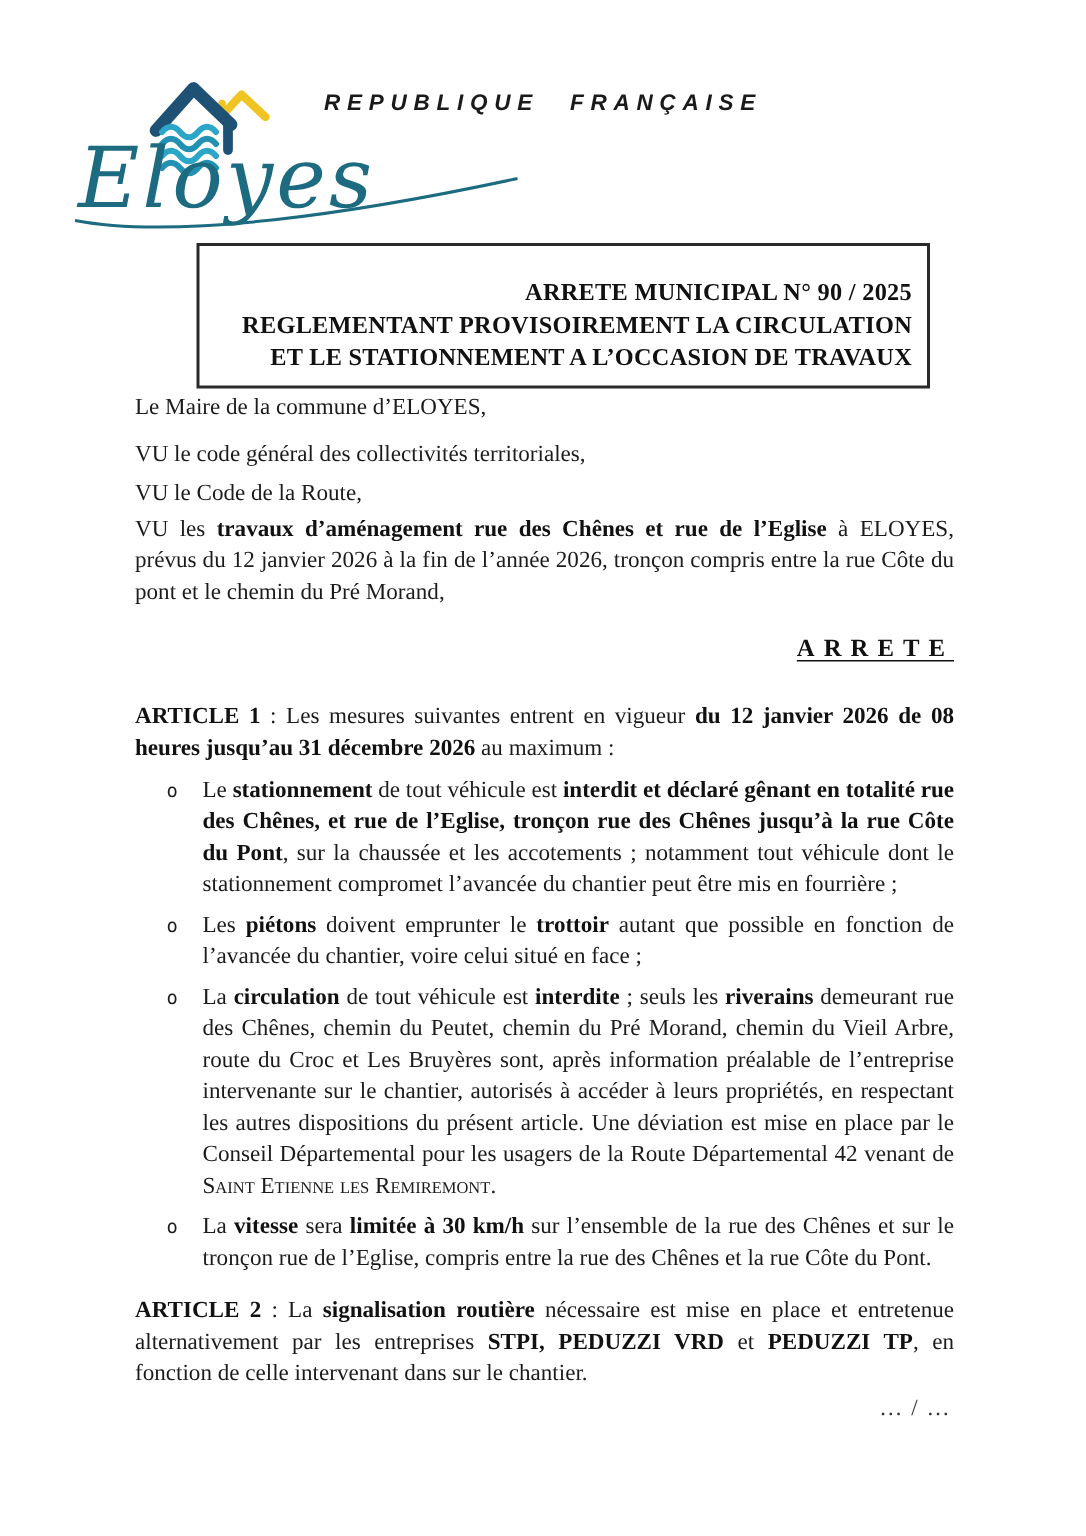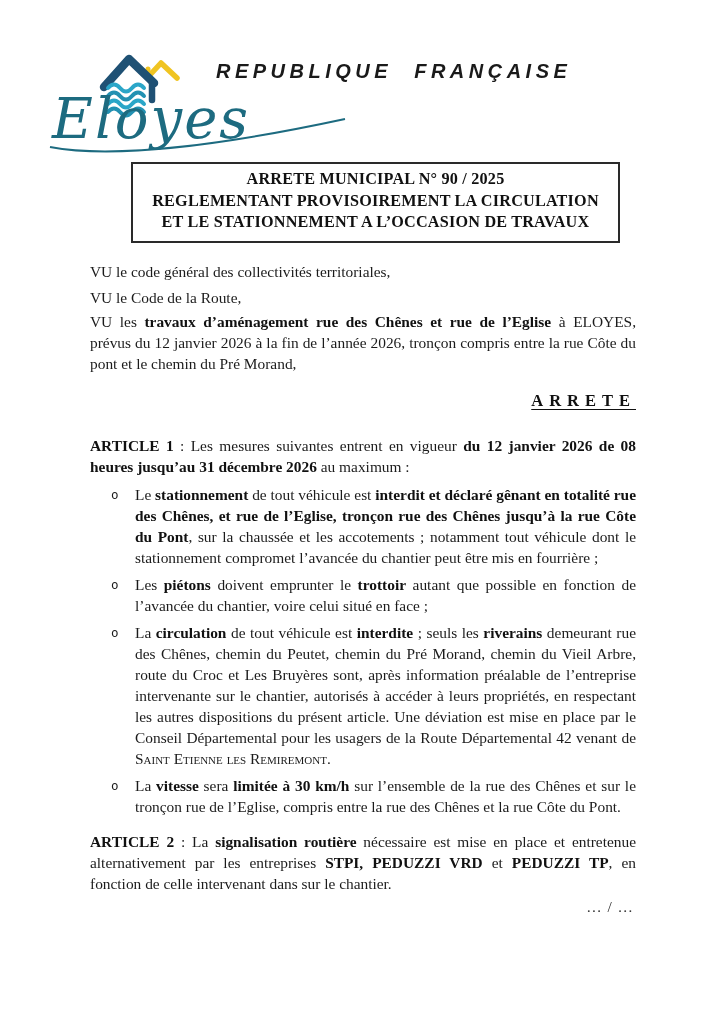--- a/index.html
+++ b/index.html
@@ -18,31 +18,31 @@
 
   
   .logo {
     position: absolute; left: 48px; top: 46px;
     width: 300px; height: 116px;
   }
   .republique {
     position: absolute; left: 216px; top: 60px;
     font-family: "Liberation Sans", sans-serif;
     font-weight: bold; font-style: italic;
-    font-size: 20px; letter-spacing: 4.5px; word-spacing: 12px;
+    font-size: 15px; letter-spacing: 4.5px; word-spacing: 12px;
     color: #1a1a1a; white-space: nowrap;
   }
 
   
   .title-box {
     position: absolute; left: 131px; top: 162px;
     width: 489px;
     border: 2px solid #2a2a2a;
-    padding: 5px 10px 7px;
-    text-align: center;
+    padding: 21px 10px 7px;
+    text-align: right;
     font-weight: bold;
     font-size: 16.2px; line-height: 21.5px;
     letter-spacing: 0.2px;
   }
 
   
   .content {
     position: absolute; left: 90px; top: 261px;
     width: 546px;
     font-size: 15.4px; line-height: 21px;
@@ -135,20 +135,21 @@
   <div class="republique">REPUBLIQUE FRANÇAISE</div>
 
   <div class="title-box">
     <div>ARRETE MUNICIPAL N° 90 / 2025</div>
     <div>REGLEMENTANT PROVISOIREMENT LA CIRCULATION</div>
     <div>ET LE STATIONNEMENT A L’OCCASION DE TRAVAUX</div>
   </div>
 
   <div class="content">
 
+    <p class="p-maire"><span>Le Maire de la commune d’ELOYES,</span></p>
     <p class="p-vu1"><span>VU le code général des collectivités territoriales,</span></p>
     <p class="p-vu2"><span>VU le Code de la Route,</span></p>
     <p class="p-vu3"><span>VU les </span><span class="b">travaux d’aménagement rue des Chênes et rue de l’Eglise</span><span> à ELOYES, prévus du 12 janvier 2026 à la fin de l’année 2026, tronçon compris entre la rue Côte du pont et le chemin du Pré Morand,</span></p>
 
     <div class="arrete-heading">
       <span>ARRETE</span>
     </div>
 
     <p class="p-art1"><span class="b">ARTICLE 1</span><span> : Les mesures suivantes entrent en vigueur </span><span class="b">du 12 janvier 2026 de 08 heures jusqu’au 31 décembre 2026</span><span> au maximum :</span></p>
 

